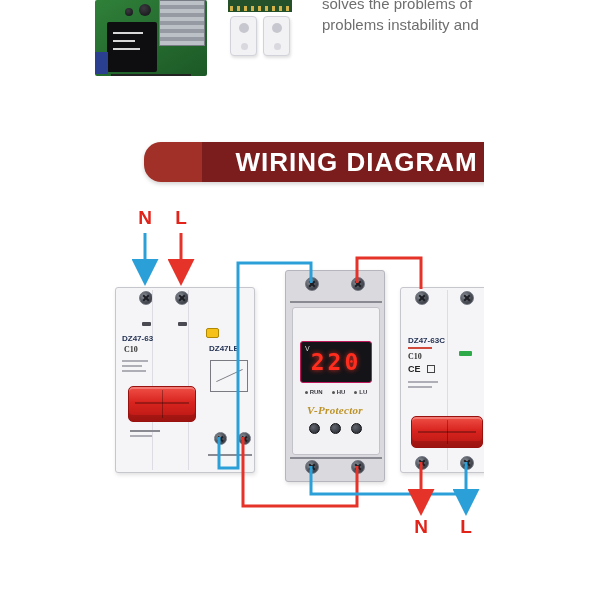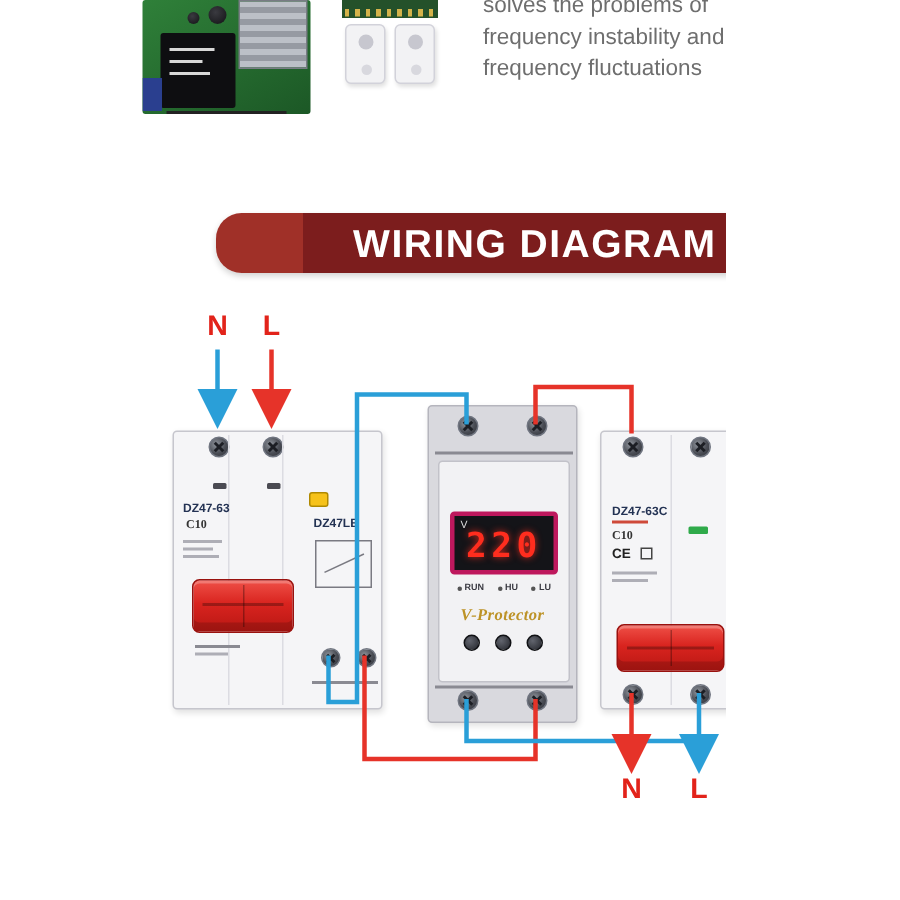--- a/index.html
+++ b/index.html
@@ -54,21 +54,21 @@
   .toggle::before { content:""; position:absolute; left:6px; right:6px; top:45%; height:2px; background:rgba(0,0,0,0.28); }
   .model { position:absolute; font-size:8px; font-weight:bold; color:#233253; white-space:nowrap; }
   .rating { position:absolute; font-size:8px; font-weight:bold; color:#333;font-family:Liberation Serif, serif; }
   .tbar { position:absolute; height:2px; background:#aeaeb6; }
   .tbar.dark { background:#8a8a92; }
   .tbar.red { background:#cf4a3a; }
   .testbtn { position:absolute; width:13px; height:10px; background:#f6c21a; border:1px solid #b08900; border-radius:2px; }
   .schem { position:absolute; border:1px solid #7a7a82; }
   .schem::before { content:""; position:absolute; left:10%; top:45%; width:80%; height:1px;
     background:#7a7a82; transform:rotate(-25deg); }
-  .display { position:absolute; background:#141418; border:3px solid #be185d; border-radius:3px; }
+  .display { position:absolute; background:#141418; border:1px solid #be185d; border-radius:3px; }
   .digits { position:absolute; width:100%; text-align:center; top:7px;
     font-family:"DejaVu Sans Mono",monospace; font-weight:bold; font-size:23px; letter-spacing:3px;
     color:#ff2d1e; text-shadow:0 0 5px rgba(255,45,30,0.8); }
   .unit { position:absolute; left:4px; top:3px; font-size:7px; color:#ddd; }
   .inds { position:absolute; display:flex; gap:9px; font-size:6px; color:#3a3a42; font-weight:bold; justify-content:center; }
   .ind { display:flex; align-items:center; gap:2px; }
   .ind::before { content:""; width:3px; height:3px; border-radius:50%; background:#555; }
   .brand { position:absolute; width:100%; text-align:center; font-family:"Liberation Serif",serif;
     font-style:italic; font-weight:bold; font-size:11px; color:#bd9327; letter-spacing:0.3px; }
   .pbtn { position:absolute; width:11px; height:11px; border-radius:50%;
@@ -98,22 +98,21 @@
   </div>
 
   <div class="photo-clips">
     <div class="pcbedge"></div>
     <div class="clip" style="left:2px;top:16px;"></div>
     <div class="clip" style="left:35px;top:16px;"></div>
   </div>
 
   <div class="intro">
     <div>solves the problems of</div>
-    <div>frequency instability and</div>
-    <div>frequency fluctuations</div>
+    <div>problems instability and</div>
   </div>
 
   <div class="banner">
     <div class="banner-cap"></div>
     <div class="banner-main">
       <span class="banner-title">WIRING DIAGRAM</span>
     </div>
   </div>
 
   <div class="breaker" style="left:115px;top:287px;width:140px;height:186px;">

